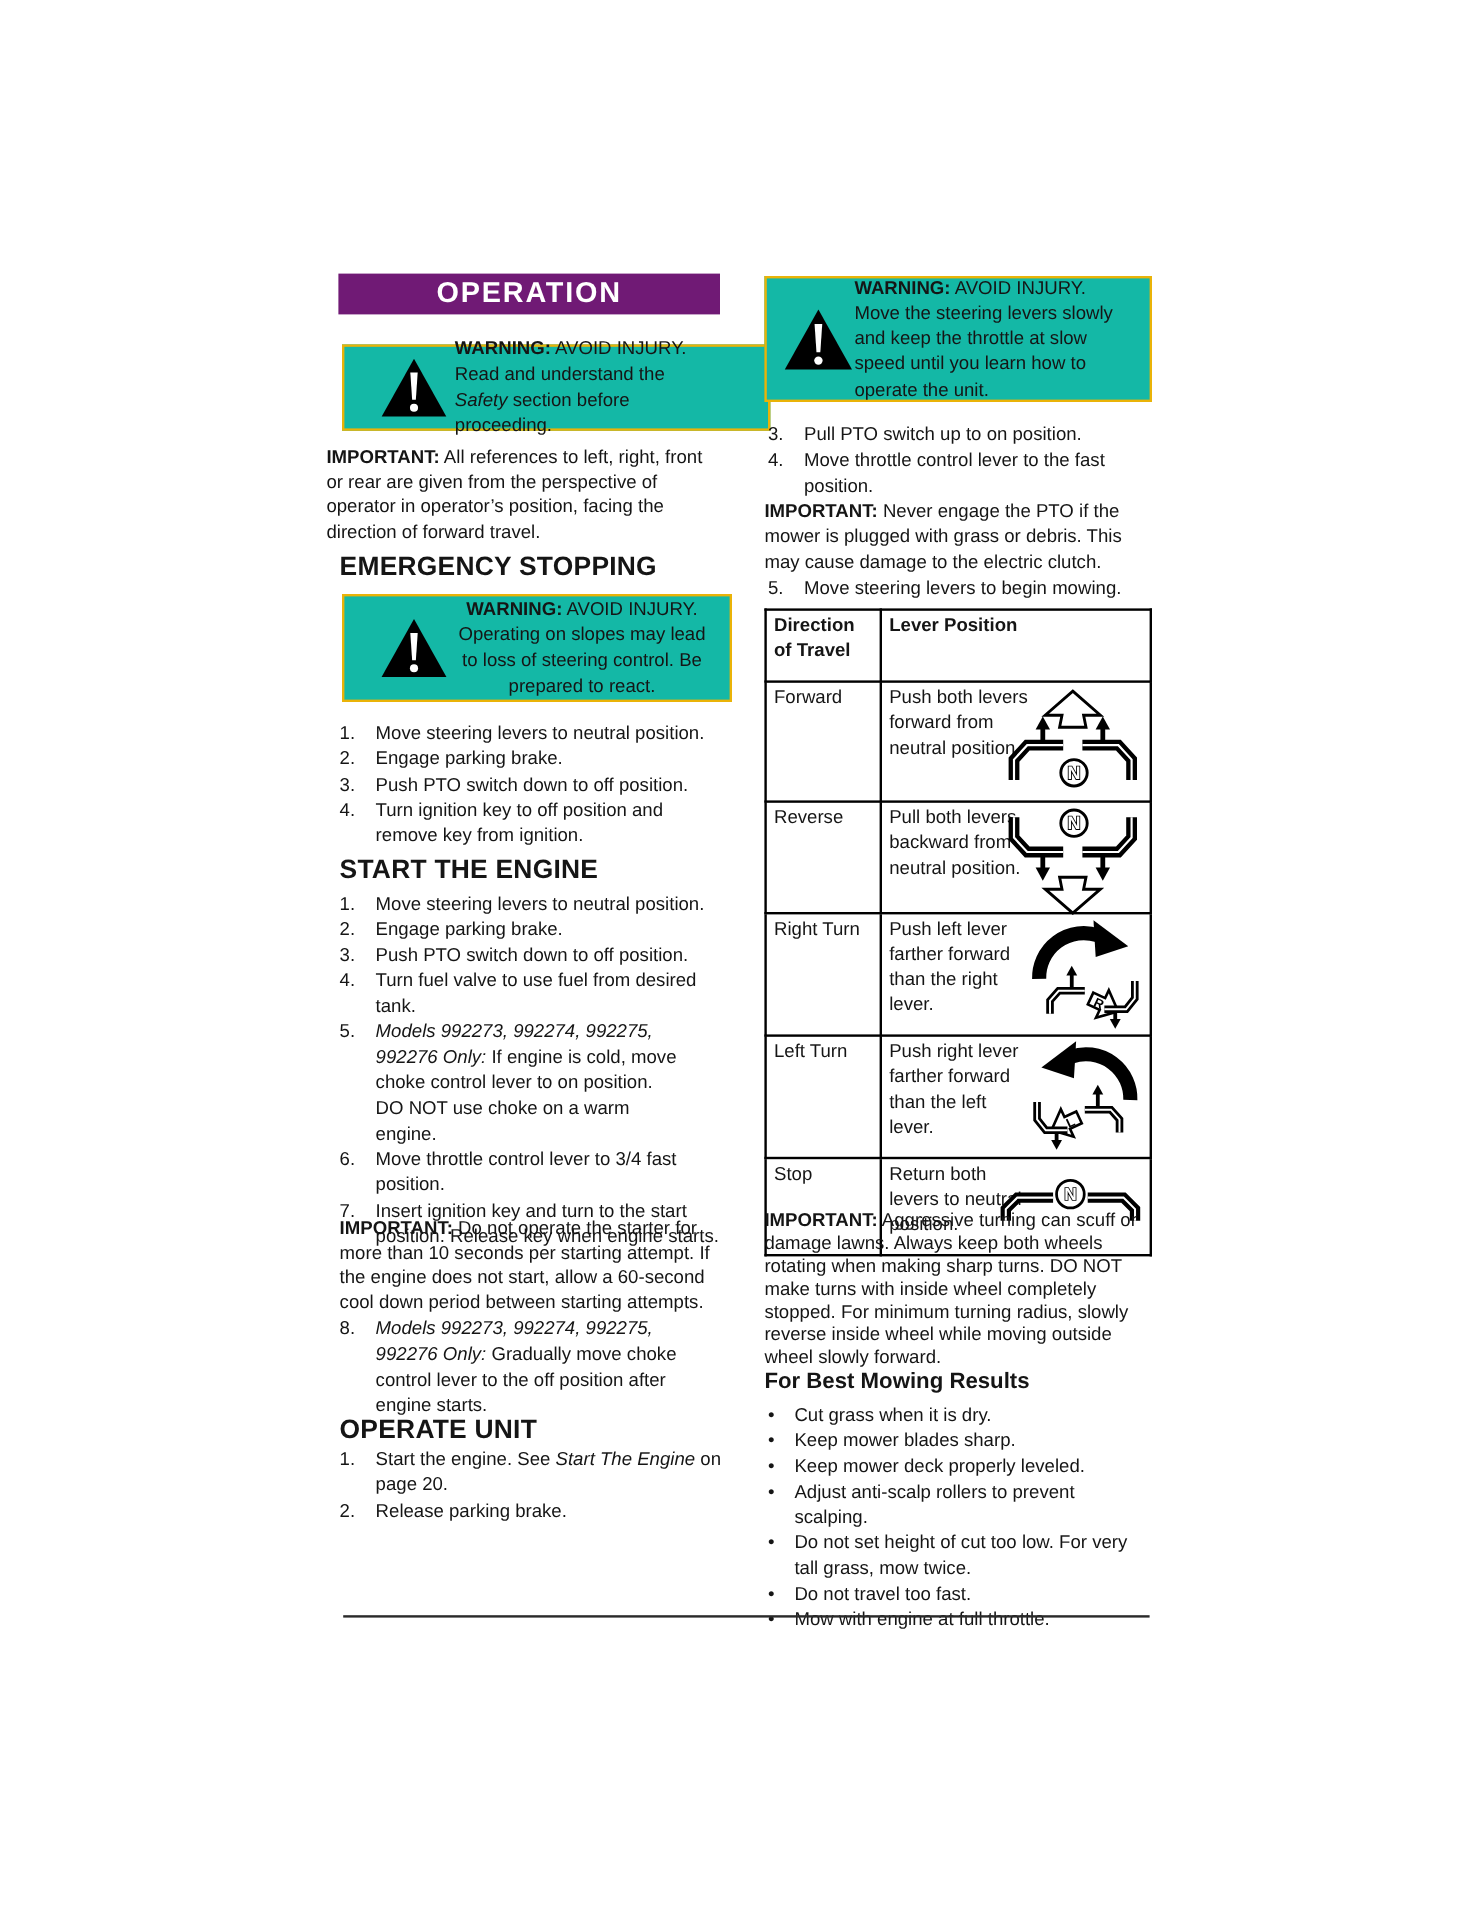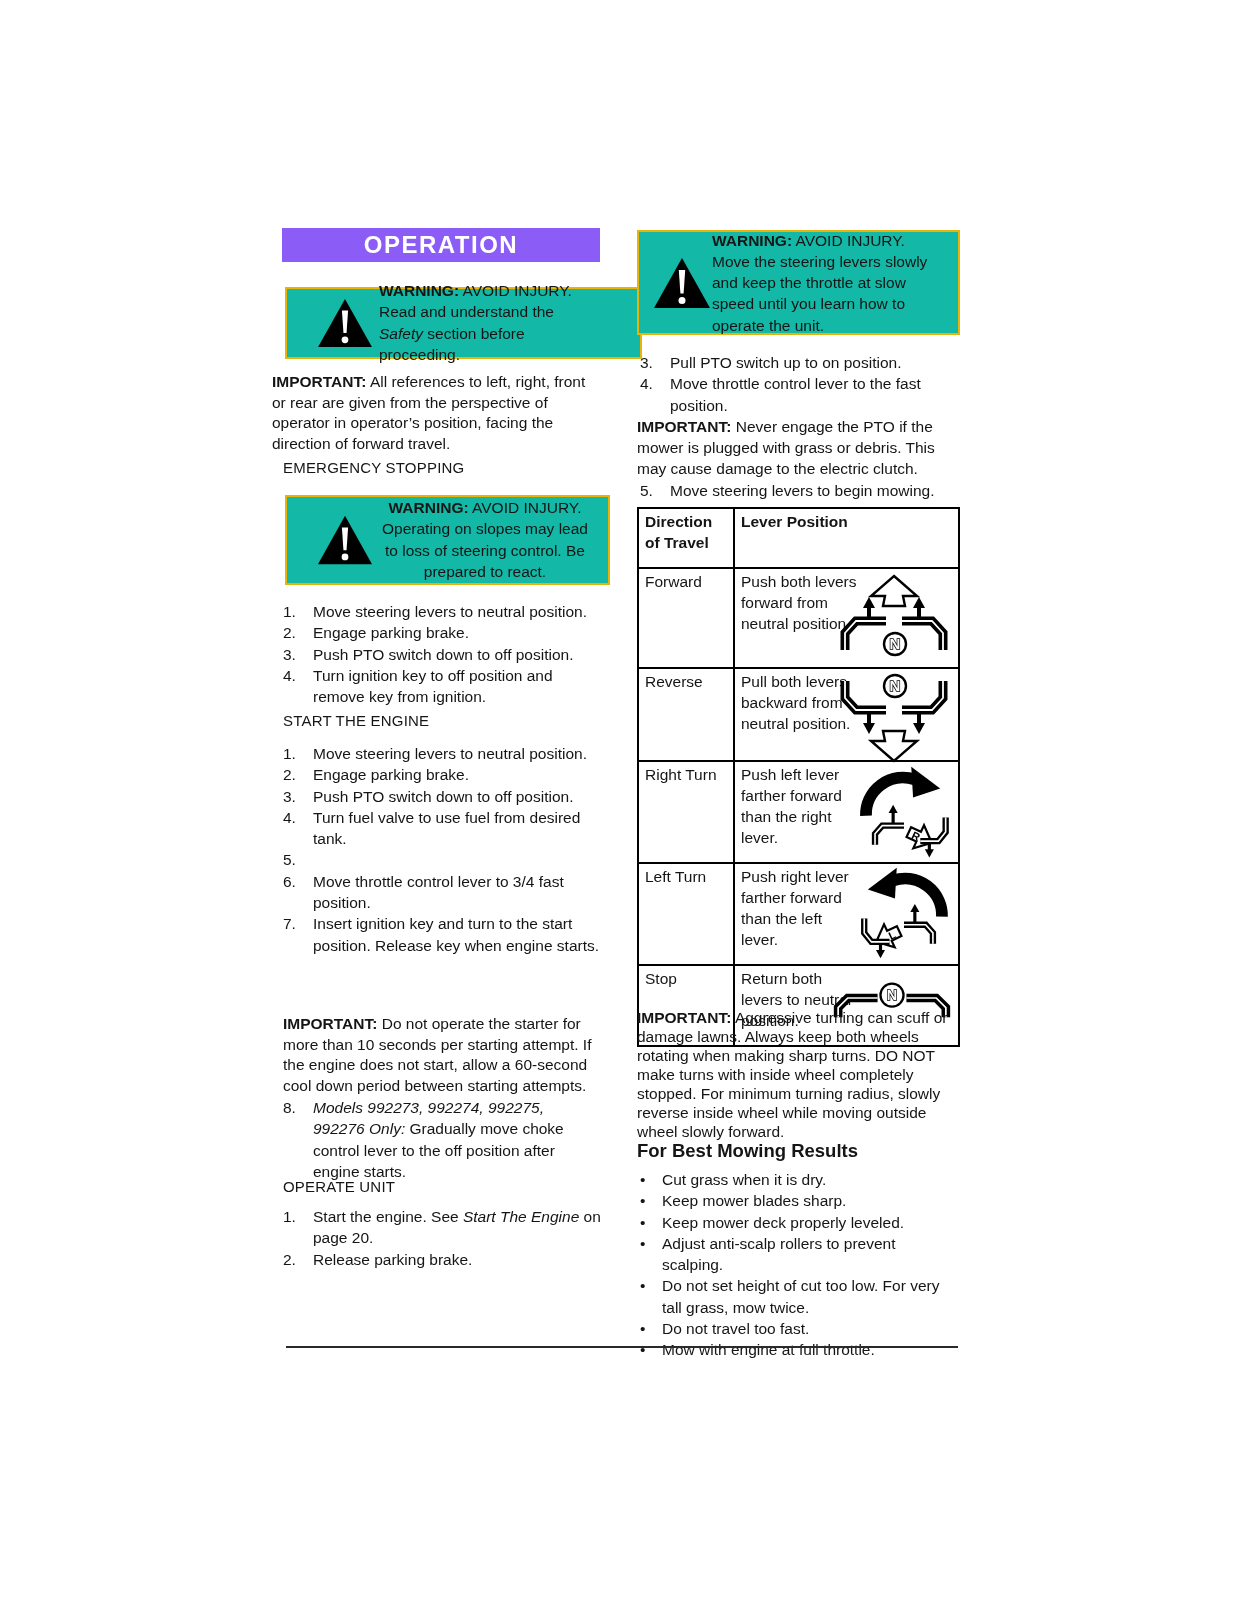--- a/index.html
+++ b/index.html
@@ -5,21 +5,21 @@
   html,body { margin:0; padding:0; background:#fff; }
   .page {
     position:relative; width:1236px; height:1600px; background:#ffffff;
     font-family:"Liberation Sans", sans-serif; color:#151515; font-size:15.5px;
     overflow:hidden;
   }
   .abs { position:absolute; }
 
   
   .opbar {
-    left:282px; top:228px; width:318px; height:34px; background:#8b5cf6;
+    left:282px; top:228px; width:318px; height:34px; background:#701a75;
     color:#fff; display:flex; align-items:center; justify-content:center;
     font-weight:bold; font-size:24px; letter-spacing:1.5px;
   }
 
   
   .wbox { border:2px solid #eab308; background:#14b8a6;text-decoration:underline; }
   .wbox .tri { position:absolute; top:50%; transform:translateY(-50%); }
   .wbox .wtext { position:absolute; top:50%; transform:translateY(-50%); line-height:21.3px; }
   .wb1 { left:285px; top:287px; width:321px; height:68px;padding-left:32px; }
   .wb1 .tri { left:30px; }
@@ -27,21 +27,21 @@
   .wb2 { left:285px; top:495px; width:321px; height:86px;text-align:center; }
   .wb2 .tri { left:30px; }
   .wb2 .wtext { left:92px; width:212px; }
   .wb3 { left:637px; top:230px; width:319px; height:101px; }
   .wb3 .tri { left:14px; }
   .wb3 .wtext { left:73px; width:218px; }
 
   b, .bld { font-weight:bold; }
   i { font-style:italic; }
 
-  .h2 { font-weight:normal; font-size:15px; letter-spacing:0.2px; white-space:nowrap; }
+  .h2 { font-weight:bold; font-size:22px; letter-spacing:0.2px; white-space:nowrap; }
   .h3 { font-weight:bold; font-size:18.5px; white-space:nowrap; }
 
   .imp { line-height:20.7px; }
   .imp .l1, .imp .ln { display:block; }
 
   .list { }
   .li { display:flex; line-height:21.3px; }
   .li .n { width:30px; flex:none; }
   .li .t { flex:1; max-width:291px; }
   .li .t.narrow { max-width:258px; }
@@ -162,20 +162,21 @@
     <div class="li">
         <span class="n">3.</span>
         <span class="t">Push PTO switch down to off position.</span>
       </div>
     <div class="li">
         <span class="n">4.</span>
         <span class="t">Turn fuel valve to use fuel from desired tank.</span>
       </div>
     <div class="li">
         <span class="n">5.</span>
+        <span class="t narrow"><i>Models 992273, 992274, 992275, 992276 Only:</i><span> If engine is cold, move choke control lever to on position. DO NOT use choke on a warm engine.</span></span>
       </div>
     <div class="li">
         <span class="n">6.</span>
         <span class="t">Move throttle control lever to 3/4 fast position.</span>
       </div>
     <div class="li">
         <span class="n">7.</span>
         <span class="t">Insert ignition key and turn to the start position. Release key when engine starts.</span>
       </div>
   </div>

